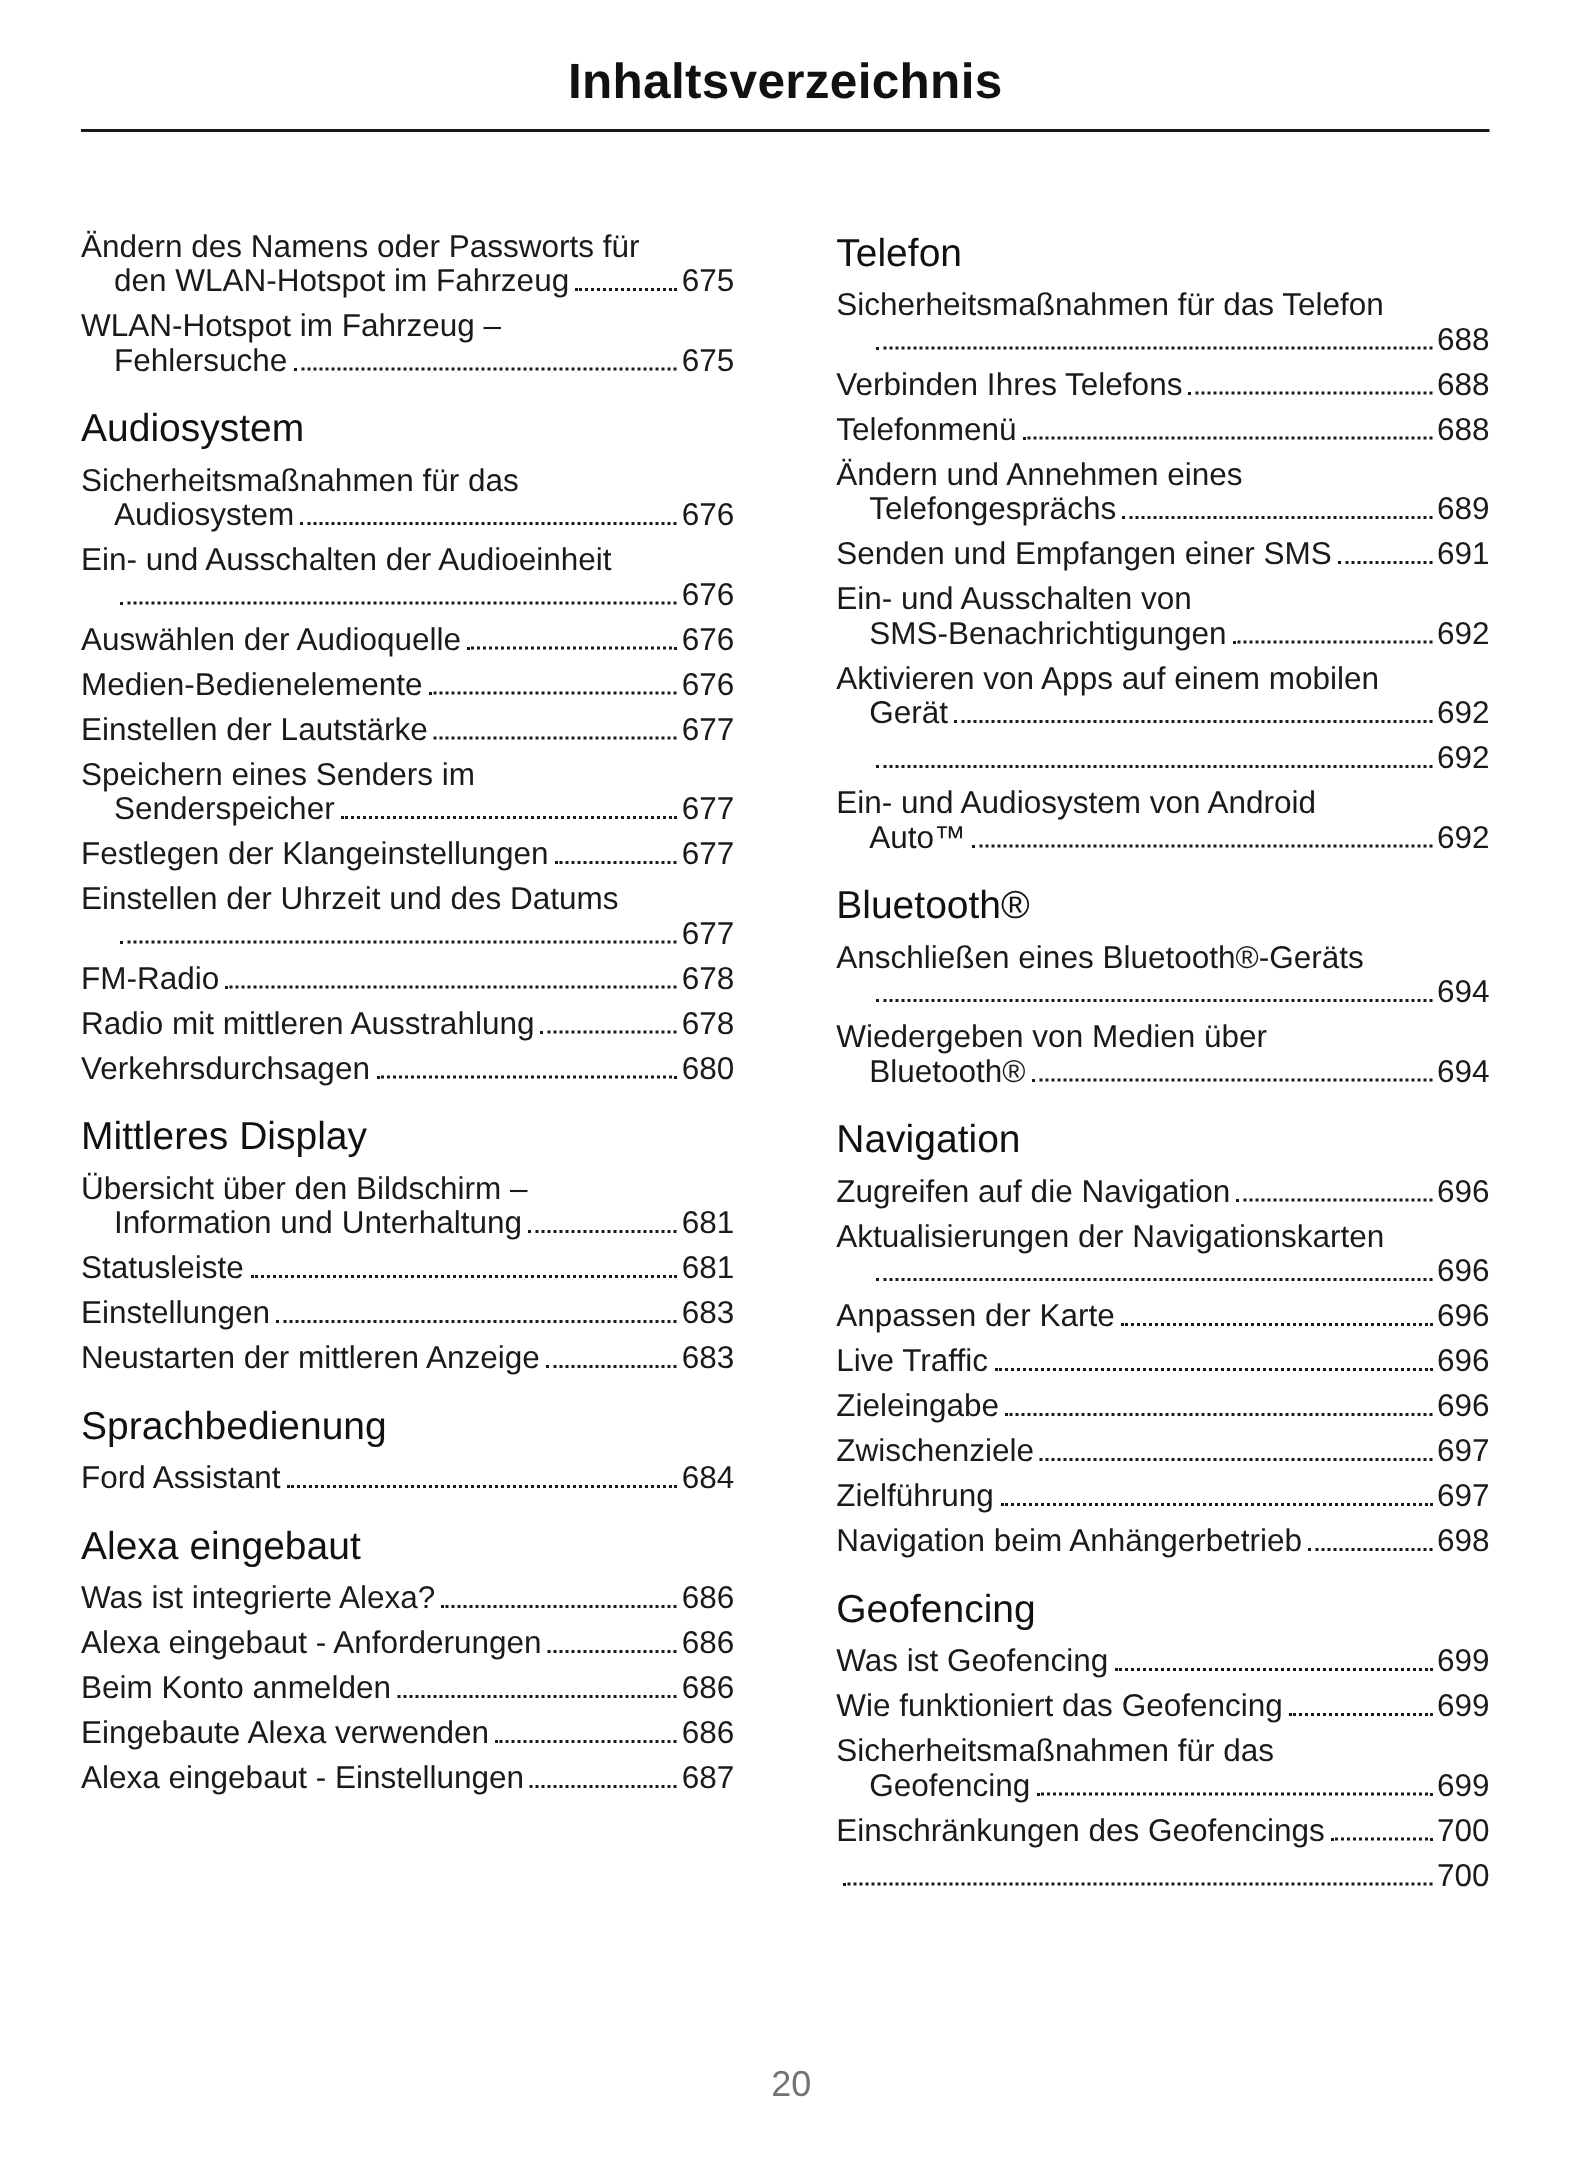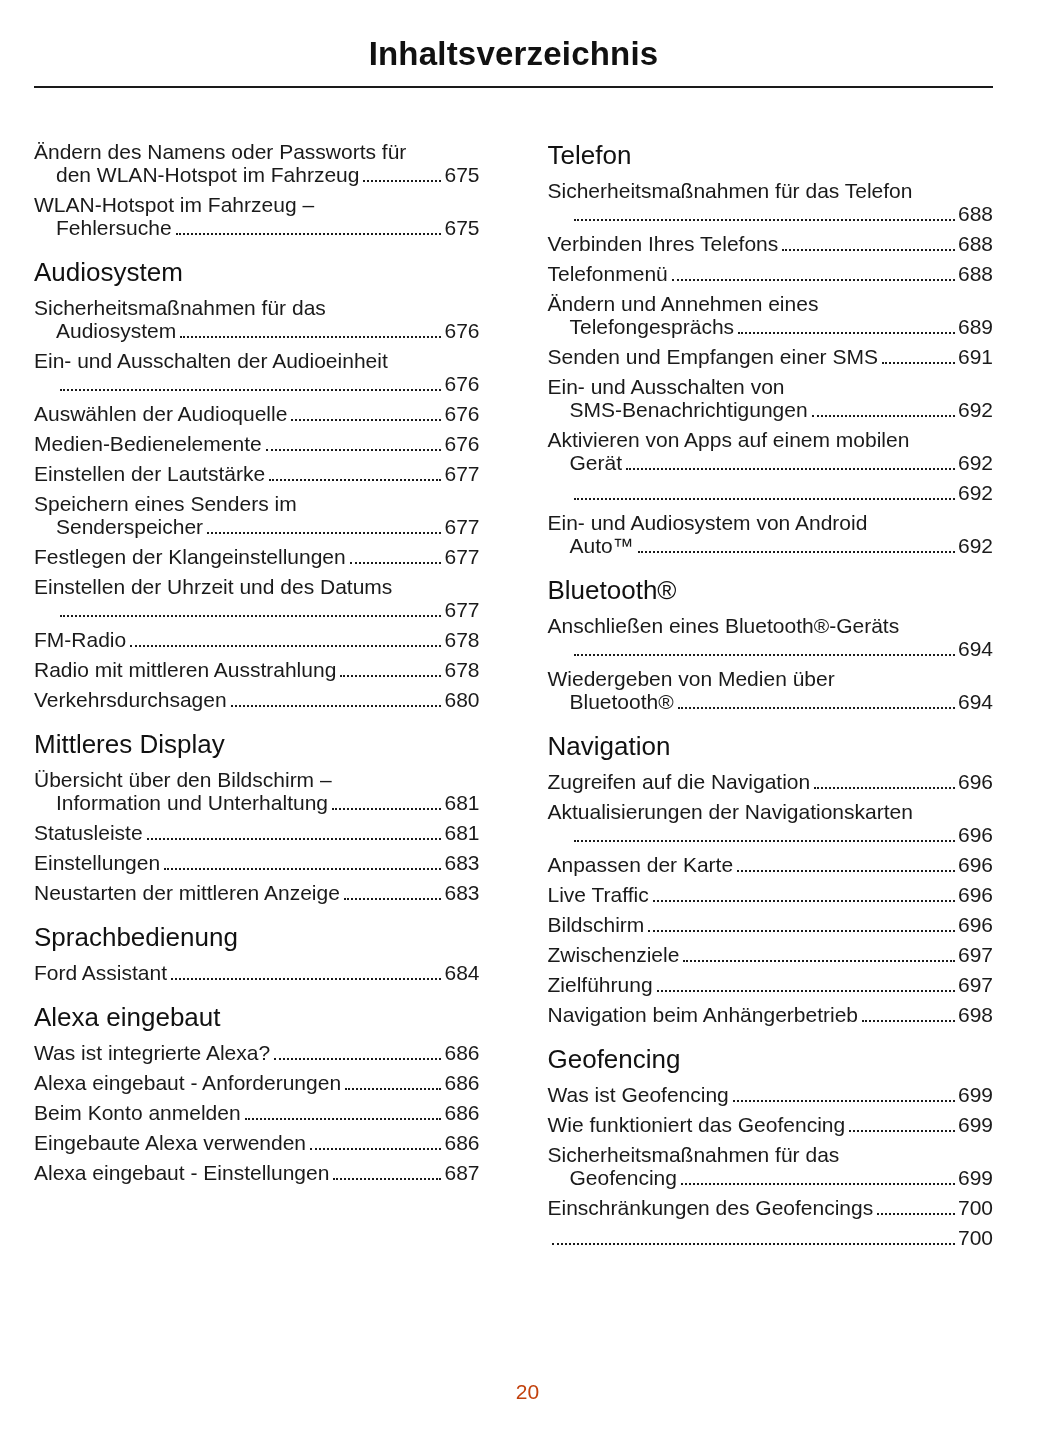--- a/index.html
+++ b/index.html
@@ -8,41 +8,41 @@
     background: #ffffff;
   }
   .page {
     position: relative;
     width: 1055px;
     height: 1448px;
     box-sizing: border-box;
     background: #ffffff;
     color: #1a1a1a;
     font-family: "Liberation Sans", "DejaVu Sans", sans-serif;
-    padding: 34px 62px 24px 34px;
+    padding: 34px 62px 24px 54px;
     overflow: hidden;
   }
   .title {
     margin: 0;
     text-align: center;
     font-size: 33px;
     font-weight: 700;
     line-height: 40px;
     color: #111;
     letter-spacing: 0.2px;
   }
   .title-divider {
     border: none;
     border-top: 2px solid #1a1a1a;
     margin: 12px 0 0 0;
   }
   .toc-columns {
     display: flex;
     gap: 68px;
-    margin-top: 52px;
+    margin-top: 65px;
   }
   .toc-column {
     flex: 1 1 0;
     min-width: 0;
   }
   .toc-heading {
     font-size: 26px;
     font-weight: 400;
     line-height: 30px;
     margin: 18px 0 9px 0;
@@ -78,22 +78,22 @@
   }
   .toc-entry-page {
     white-space: nowrap;
   }
   .page-footer {
     position: absolute;
     left: 0;
     right: 0;
     bottom: 44px;
     text-align: center;
-    font-size: 21px;
-    color: #c2410c;
+    font-size: 24px;
+    color: #737373;
   }
 </style>
 </head>
 <body>
 
 <div class="page">
   <h1 class="title">Inhaltsverzeichnis</h1>
   <hr class="title-divider">
   <div class="toc-columns">
       <div class="toc-column">
@@ -391,21 +391,21 @@
           </div>
           <div class="toc-entry">
             <div class="toc-line toc-last">
               <span class="toc-entry-text">Live Traffic</span>
               <span class="dot-leader"></span>
               <span class="toc-entry-page">696</span>
             </div>
           </div>
           <div class="toc-entry">
             <div class="toc-line toc-last">
-              <span class="toc-entry-text">Bildschirm</span>
+              <span class="toc-entry-text">Zieleingabe</span>
               <span class="dot-leader"></span>
               <span class="toc-entry-page">696</span>
             </div>
           </div>
           <div class="toc-entry">
             <div class="toc-line toc-last">
               <span class="toc-entry-text">Zwischenziele</span>
               <span class="dot-leader"></span>
               <span class="toc-entry-page">697</span>
             </div>

